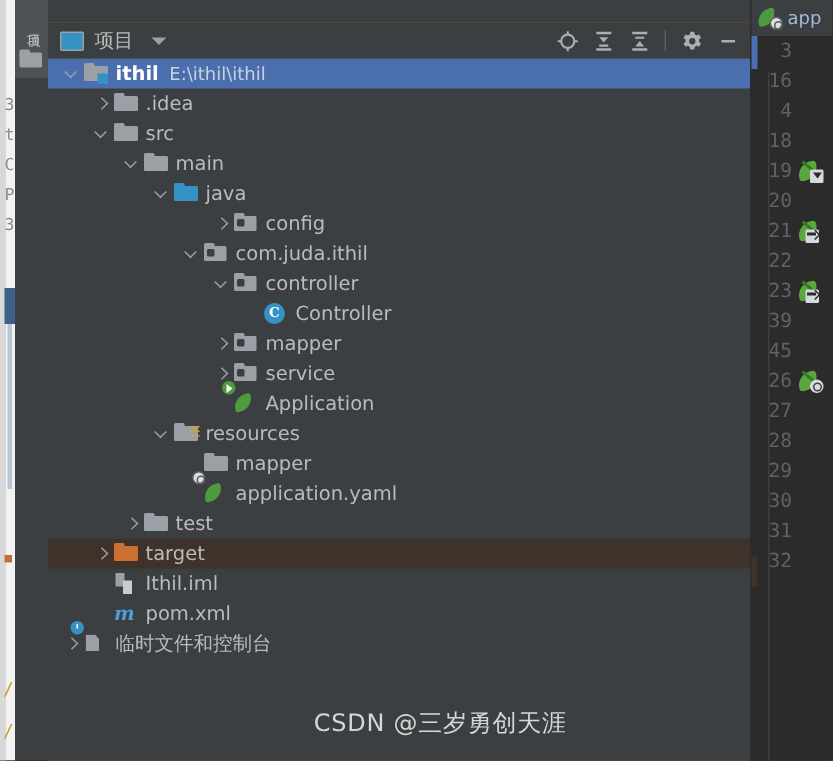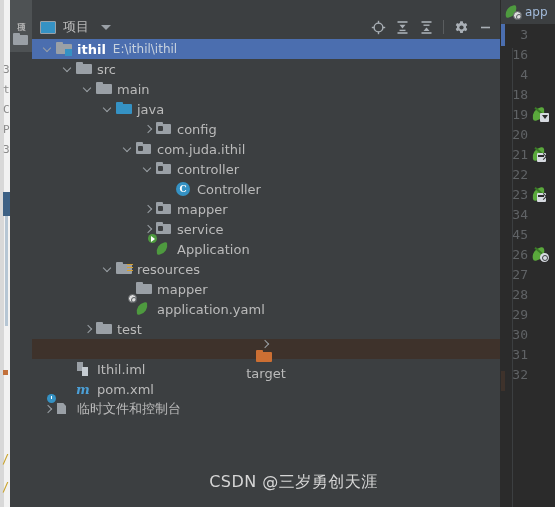--- a/index.html
+++ b/index.html
@@ -139,21 +139,21 @@
   }
   .row {
     position: relative;
     height: 20px;
     display: flex; align-items: center;
     white-space: nowrap;
     font-size: 13px;
     color: #bbbbbb;
   }
   .row.selected { background: #4b6eaf; }
-  .row.hovered  { background: #3e322b; flex-direction: column; }
+  .row.hovered  { background: #3e322b; }
   .arrow {
     width: 11px; height: 11px;
     flex: 0 0 11px;
     position: relative;
     margin-right: 3px;
   }
   .arrow.right::before {
     content: "";
     position: absolute; left: 3px; top: 2px;
     width: 5px; height: 5px;
@@ -459,20 +459,28 @@
     <div class="tree">
         <div class="row selected">
           <span style="display: inline-block; flex: 0 0 auto; width: 10px;"></span>
           <span class="arrow down"></span>
           <span class="icon-slot">
             <span class="folder-shape folder-grey" style="display: block;"></span>
             <span style="position: absolute; right: 0px; bottom: 0px; width: 7px; height: 7px; background: rgb(53, 146, 196);"></span>
           </span>
           <span class="label bold">ithil</span>
           <span class="sublabel">E:\ithil\ithil</span>
+        </div>
+        <div class="row">
+          <span style="display: inline-block; flex: 0 0 auto; width: 30px;"></span>
+          <span class="arrow right"></span>
+          <span class="icon-slot">
+            <span class="folder-shape folder-grey" style="display: block;"></span>
+          </span>
+          <span class="label">.idea</span>
         </div>
         <div class="row">
           <span style="display: inline-block; flex: 0 0 auto; width: 30px;"></span>
           <span class="arrow down"></span>
           <span class="icon-slot">
             <span class="folder-shape folder-grey" style="display: block;"></span>
           </span>
           <span class="label">src</span>
         </div>
         <div class="row">
@@ -657,21 +665,21 @@
         </div>
         <div class="gline">
           <span class="gnum">23</span>
           <span class="gicon">
             <span class="gleaf"></span>
             <span class="gleaf-stem"></span>
             <span class="gbadge arrow"></span>
           </span>
         </div>
         <div class="gline">
-          <span class="gnum">34</span>
+          <span class="gnum">39</span>
           <span class="gicon"></span>
         </div>
         <div class="gline">
           <span class="gnum">45</span>
           <span class="gicon"></span>
         </div>
         <div class="gline">
           <span class="gnum">26</span>
           <span class="gicon">
             <span class="gleaf"></span>

